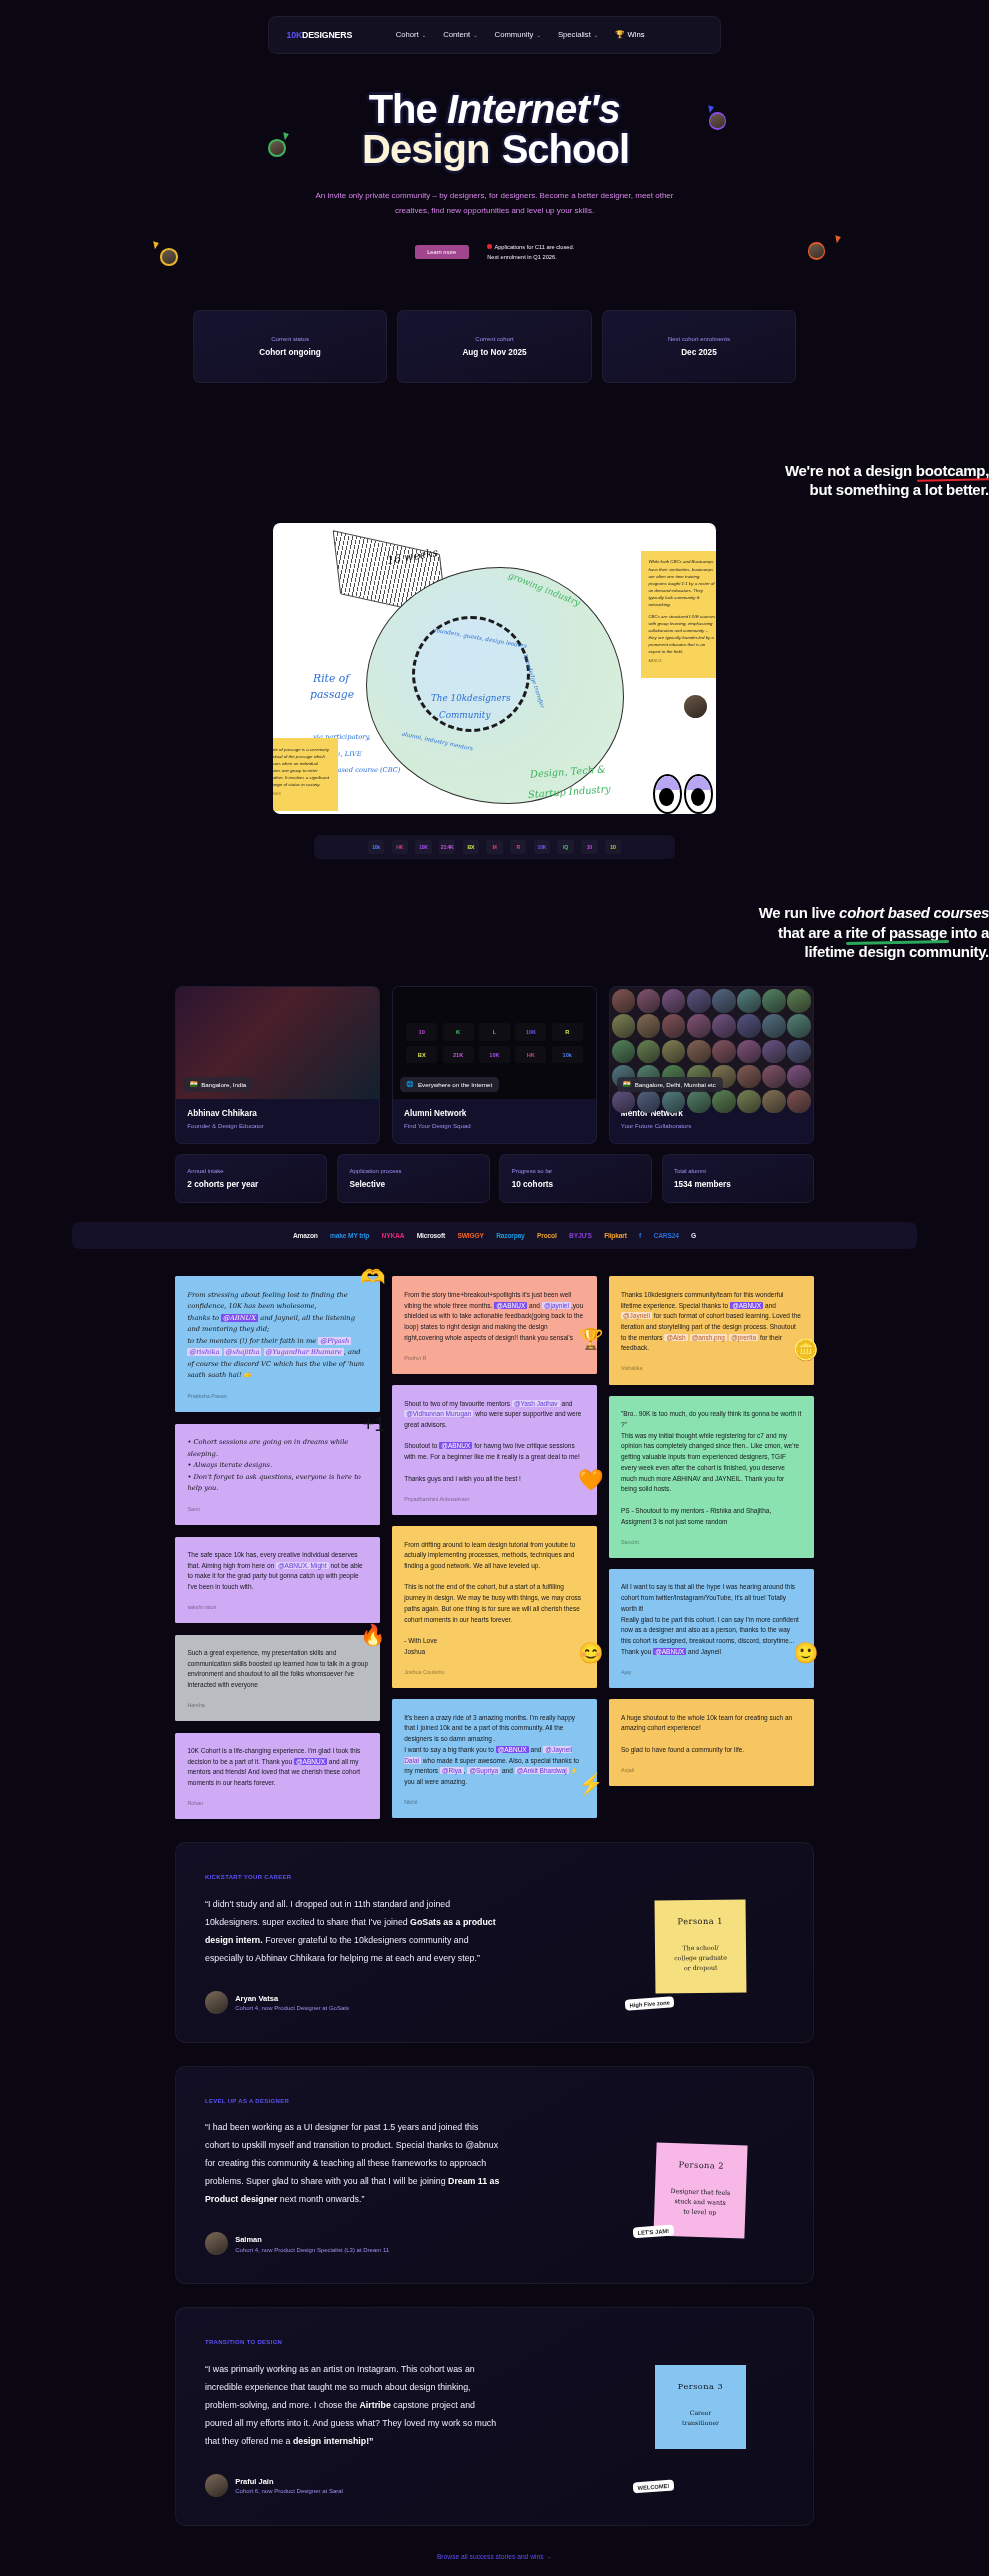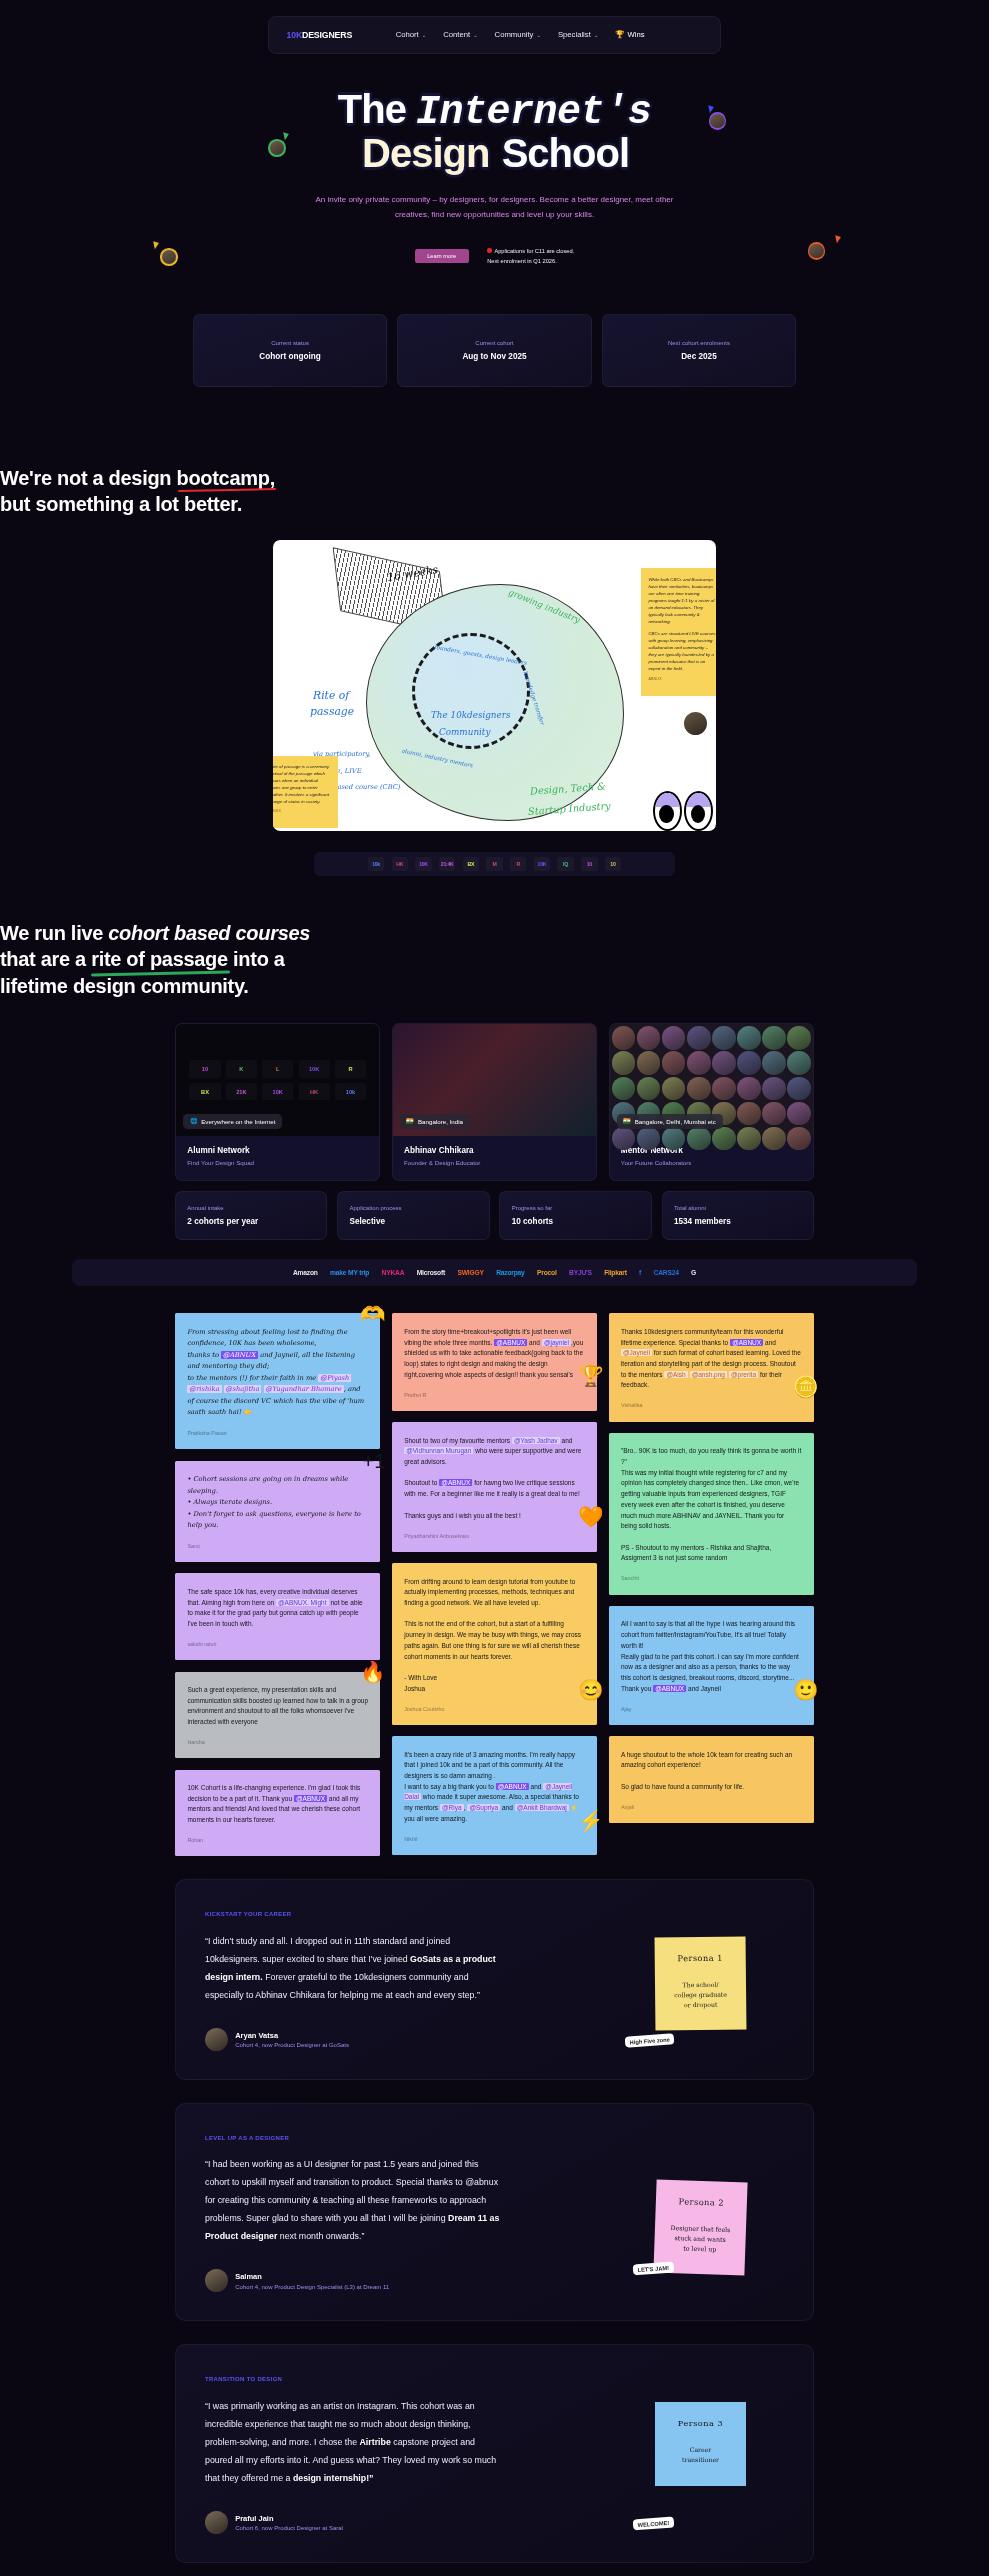--- a/index.html
+++ b/index.html
@@ -26,21 +26,21 @@
   .nav-link { font-size:7.7px; color:#e7e6ef; display:flex; align-items:center; gap:3.1px; cursor:pointer; white-space:nowrap; }
   .chev { font-size:5.2px; opacity:.8; }
   .nav-wins { display:flex; align-items:center; gap:2.6px; font-size:7.7px; color:#fff; cursor:pointer; }
 
   
   .hero { padding-top:90px; text-align:center; position:relative; }
   .hero-title { position:relative; display:inline-block; }
   .h-l1 { font-size:40px; line-height:.96; font-weight:800; letter-spacing:-1px;
           text-shadow: -1.5px -1.5px 0 #141434, 1.5px -1.5px 0 #141434, -1.5px 1.5px 0 #141434, 1.5px 1.5px 0 #141434,
                         0 2.6px 0 #141434, 0 -2.6px 0 #141434, 2.6px 0 0 #141434, -2.6px 0 0 #141434; }
-  .h-l1 .italic { font-family:Liberation Mono, monospace; font-style:italic; font-weight:700; letter-spacing:-0.5px; }
+  .h-l1 .italic { font-family:Liberation Sans, sans-serif; font-style:italic; font-weight:700; letter-spacing:-0.5px; }
   .h-l2 { font-size:40px; line-height:1; font-weight:800; letter-spacing:-1px; margin-top:1px;
           text-shadow: -1.5px -1.5px 0 #141434, 1.5px -1.5px 0 #141434, -1.5px 1.5px 0 #141434, 1.5px 1.5px 0 #141434,
                         0 2.6px 0 #141434, 0 -2.6px 0 #141434, 2.6px 0 0 #141434, -2.6px 0 0 #141434; }
   .h-hl { position:relative; display:inline-block; padding:0 2.1px; color:#fdf3d7; }
   .h-hl::before { content:""; position:absolute; left:-5.2px; right:-3.1px; top:3.1px; bottom:1px;
                   background:linear-gradient(180deg,#8a6b1b,#5c4410); transform:rotate(-1.6deg); z-index:-1; border-radius:1px; }
   .hero-sub { margin:19.6px auto 0; max-width:371px; font-size:8px; line-height:1.85; color:#d886e8; }
   .hero-cta { margin-top:23px; display:flex; justify-content:center; align-items:center; gap:18.5px; }
   .btn-learn {
     background:#a2458f; color:#fff; border:none; border-radius:2.6px;
@@ -61,21 +61,21 @@
   .stat-card {
     background:linear-gradient(160deg,#161330,#110e22);
     border:0.5px solid rgba(255,255,255,.05);
     border-radius:6.7px; padding:11.3px 13px; height:73px;
     display:flex; flex-direction:column; justify-content:center; gap:6.2px;
   }
   .stat-label { font-size:6px; color:#9a93f0; }
   .stat-value { font-size:8.2px; font-weight:700; color:#fff; }
 
   
-  .sec-head { text-align:left; font-size:20px; font-weight:800; line-height:1.32; letter-spacing:-0.3px; }
+  .sec-head { text-align:right; font-size:15px; font-weight:800; line-height:1.32; letter-spacing:-0.3px; }
   .mark-red { position:relative; display:inline-block; }
   .mark-red::after{content:"";position:absolute;left:2%;right:-2%;bottom:-0.5px;height:2.1px;border-radius:1.5px;
     background:#e8262a; transform:rotate(-1.2deg);}
   .mark-green { position:relative; display:inline-block; }
   .mark-green::after{content:"";position:absolute;left:0;right:-2%;bottom:-1.5px;height:2.6px;border-radius:1.5px;
     background:#2aa95a; transform:rotate(-1.2deg);}
   .ital { font-style:italic; }
 
   
   .wb-wrap { margin:23px auto 0; width:443px; height:291px; background:#fff; border-radius:7.2px; position:relative; overflow:hidden; }
@@ -317,51 +317,51 @@
 
   <section style="margin-top:44px;">
     <h2 class="sec-head">
       <span>We run live </span><span class="ital">cohort based courses</span><br>
       <span>that are a </span><span class="mark-green">rite of passage</span><span> into a</span><br>
       <span>lifetime design community.</span>
     </h2>
 
     <div class="feat-row">
       <div class="feat-card">
+        <div class="feat-img fi-1">
+          <div class="chip">
+            <span>🇮🇳</span>
+            <span>Bangalore, India</span>
+          </div>
+        </div>
+        <div class="feat-body">
+          <div class="feat-title">Abhinav Chhikara</div>
+          <div class="feat-sub">Founder &amp; Design Educator</div>
+        </div>
+      </div>
+      <div class="feat-card">
         <div class="feat-img fi-2" id="alumni-logos">
             <div style="height: 17.5px; display: flex; align-items: center; justify-content: center; font-size: 5.7px; font-weight: 800; border-radius: 2.6px; background: rgba(255, 255, 255, 0.03); color: rgb(192, 79, 216);">10</div>
             <div style="height: 17.5px; display: flex; align-items: center; justify-content: center; font-size: 5.7px; font-weight: 800; border-radius: 2.6px; background: rgba(255, 255, 255, 0.03); color: rgb(73, 192, 106);">K</div>
             <div style="height: 17.5px; display: flex; align-items: center; justify-content: center; font-size: 5.7px; font-weight: 800; border-radius: 2.6px; background: rgba(255, 255, 255, 0.03); color: rgb(224, 122, 42);">L</div>
             <div style="height: 17.5px; display: flex; align-items: center; justify-content: center; font-size: 5.7px; font-weight: 800; border-radius: 2.6px; background: rgba(255, 255, 255, 0.03); color: rgb(122, 77, 240);">10K</div>
             <div style="height: 17.5px; display: flex; align-items: center; justify-content: center; font-size: 5.7px; font-weight: 800; border-radius: 2.6px; background: rgba(255, 255, 255, 0.03); color: rgb(216, 226, 74);">R</div>
             <div style="height: 17.5px; display: flex; align-items: center; justify-content: center; font-size: 5.7px; font-weight: 800; border-radius: 2.6px; background: rgba(255, 255, 255, 0.03); color: rgb(216, 226, 74);">BX</div>
             <div style="height: 17.5px; display: flex; align-items: center; justify-content: center; font-size: 5.7px; font-weight: 800; border-radius: 2.6px; background: rgba(255, 255, 255, 0.03); color: rgb(192, 90, 216);">21K</div>
             <div style="height: 17.5px; display: flex; align-items: center; justify-content: center; font-size: 5.7px; font-weight: 800; border-radius: 2.6px; background: rgba(255, 255, 255, 0.03); color: rgb(162, 77, 240);">10K</div>
             <div style="height: 17.5px; display: flex; align-items: center; justify-content: center; font-size: 5.7px; font-weight: 800; border-radius: 2.6px; background: rgba(255, 255, 255, 0.03); color: rgb(192, 71, 111);">HK</div>
             <div style="height: 17.5px; display: flex; align-items: center; justify-content: center; font-size: 5.7px; font-weight: 800; border-radius: 2.6px; background: rgba(255, 255, 255, 0.03); color: rgb(79, 125, 243);">10k</div>
           <div class="chip">
             <span>🌐</span>
             <span>Everywhere on the Internet</span>
           </div>
         </div>
         <div class="feat-body">
           <div class="feat-title">Alumni Network</div>
           <div class="feat-sub">Find Your Design Squad</div>
-        </div>
-      </div>
-      <div class="feat-card">
-        <div class="feat-img fi-1">
-          <div class="chip">
-            <span>🇮🇳</span>
-            <span>Bangalore, India</span>
-          </div>
-        </div>
-        <div class="feat-body">
-          <div class="feat-title">Abhinav Chhikara</div>
-          <div class="feat-sub">Founder &amp; Design Educator</div>
         </div>
       </div>
       <div class="feat-card">
         <div class="feat-img fi-3" id="mentor-avatars">
             <div class="av-sm" style="background: linear-gradient(150deg, rgb(131, 86, 84), rgb(60, 43, 42));"></div>
             <div class="av-sm" style="background: linear-gradient(150deg, rgb(131, 84, 110), rgb(60, 42, 52));"></div>
             <div class="av-sm" style="background: linear-gradient(150deg, rgb(122, 84, 131), rgb(57, 42, 60));"></div>
             <div class="av-sm" style="background: linear-gradient(150deg, rgb(93, 84, 131), rgb(45, 42, 60));"></div>
             <div class="av-sm" style="background: linear-gradient(150deg, rgb(84, 103, 131), rgb(42, 49, 60));"></div>
             <div class="av-sm" style="background: linear-gradient(150deg, rgb(84, 131, 129), rgb(42, 60, 60));"></div>

